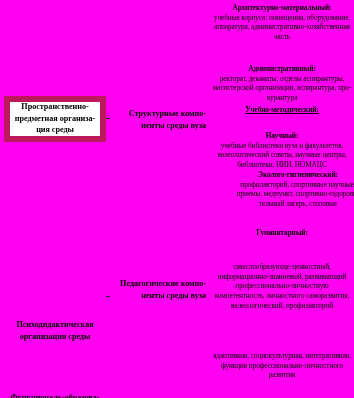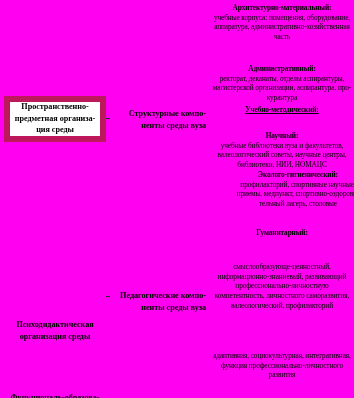--- a/index.html
+++ b/index.html
@@ -58,21 +58,21 @@
     width: 96px;
     box-sizing: border-box;
     text-align: right;
     font-weight: bold;
     font-size: 8.2px;
     line-height: 1.45;
     color: #000000;
     letter-spacing: -0.05px;
   }
   #mbox-1 { top: 108px; }
-  #mbox-2 { top: 290px; }
+  #mbox-2 { top: 278px; }
 
   
   .rblock {
     position: absolute;
     left: 211px;
     width: 142px;
     box-sizing: border-box;
     text-align: center;
     font-size: 7.3px;
     line-height: 1.32;

